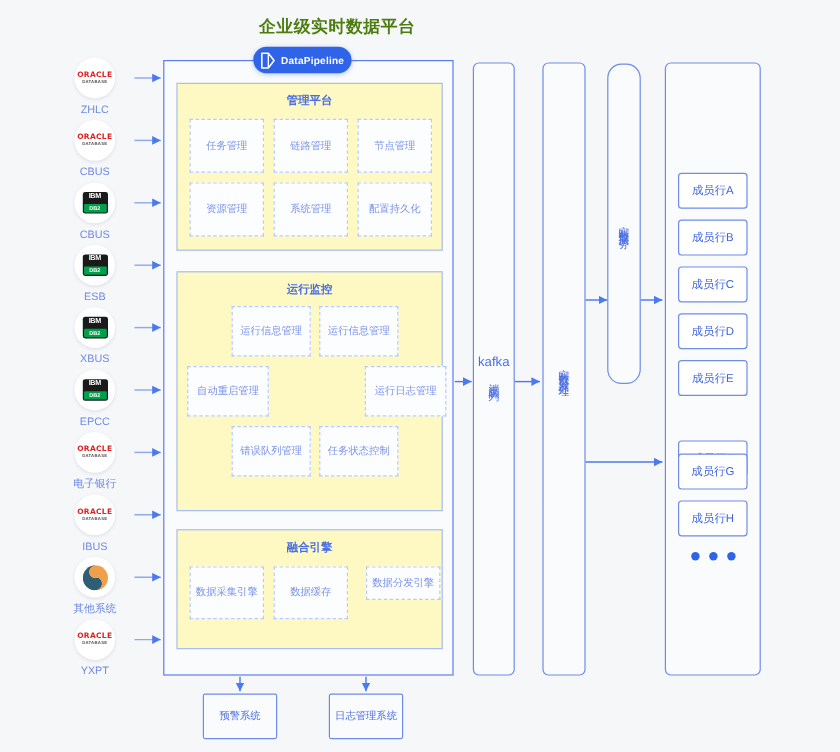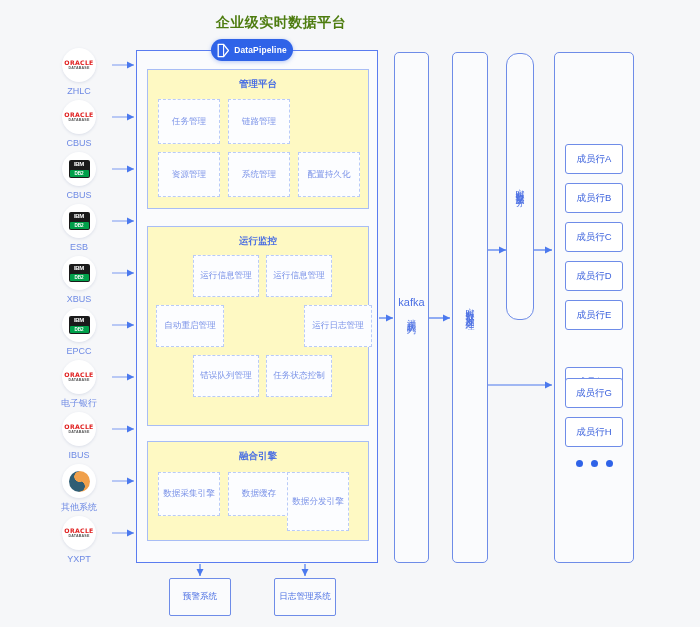--- a/index.html
+++ b/index.html
@@ -258,40 +258,41 @@
       <div class="lbl">YXPT</div>
     </div>
   </div>
 
   <div id="platform">
 
     <div class="panel" style="left:10px;top:18px;width:222px;height:140px;">
       <div class="panel-title">管理平台</div>
       <div class="cell" style="left:10px;top:29px;width:62px;height:45px;">任务管理</div>
       <div class="cell" style="left:80px;top:29px;width:62px;height:45px;">链路管理</div>
+      <div class="cell" style="left:150px;top:29px;width:62px;height:45px;">节点管理</div>
       <div class="cell" style="left:10px;top:82px;width:62px;height:45px;">资源管理</div>
       <div class="cell" style="left:80px;top:82px;width:62px;height:45px;">系统管理</div>
       <div class="cell" style="left:150px;top:82px;width:62px;height:45px;">配置持久化</div>
     </div>
 
     <div class="panel" style="left:10px;top:175px;width:222px;height:200px;">
       <div class="panel-title">运行监控</div>
       <div class="cell" style="left:45px;top:28px;width:66px;height:42px;">运行信息管理</div>
       <div class="cell" style="left:118px;top:28px;width:66px;height:42px;">运行信息管理</div>
       <div class="cell" style="left:8px;top:78px;width:68px;height:42px;">自动重启管理</div>
       <div class="cell" style="left:156px;top:78px;width:68px;height:42px;">运行日志管理</div>
       <div class="cell" style="left:45px;top:128px;width:66px;height:42px;">错误队列管理</div>
       <div class="cell" style="left:118px;top:128px;width:66px;height:42px;">任务状态控制</div>
     </div>
 
     <div class="panel" style="left:10px;top:390px;width:222px;height:100px;">
       <div class="panel-title">融合引擎</div>
       <div class="cell" style="left:10px;top:30px;width:62px;height:44px;">数据采集引擎</div>
       <div class="cell" style="left:80px;top:30px;width:62px;height:44px;">数据缓存</div>
-      <div class="cell" style="left:139px;top:30px;width:62px;height:59px;">数据分发引擎</div>
+      <div class="cell" style="left:157px;top:30px;width:62px;height:28px;">数据分发引擎</div>
     </div>
   </div>
 
   <div id="pipeline-badge">
     <svg width="13" height="15" viewBox="0 0 13 15">
       <path d="M1.2,1.4 L6.6,1.4 L11.4,7.5 L6.6,13.6 L1.2,13.6 Z" fill="none" stroke="#ffffff" stroke-width="1.3" stroke-linejoin="round"></path>
       <path d="M6.6,1.4 L6.6,13.6" stroke="#ffffff" stroke-width="1.1"></path>
     </svg>
     <span class="txt">DataPipeline</span>
   </div>

